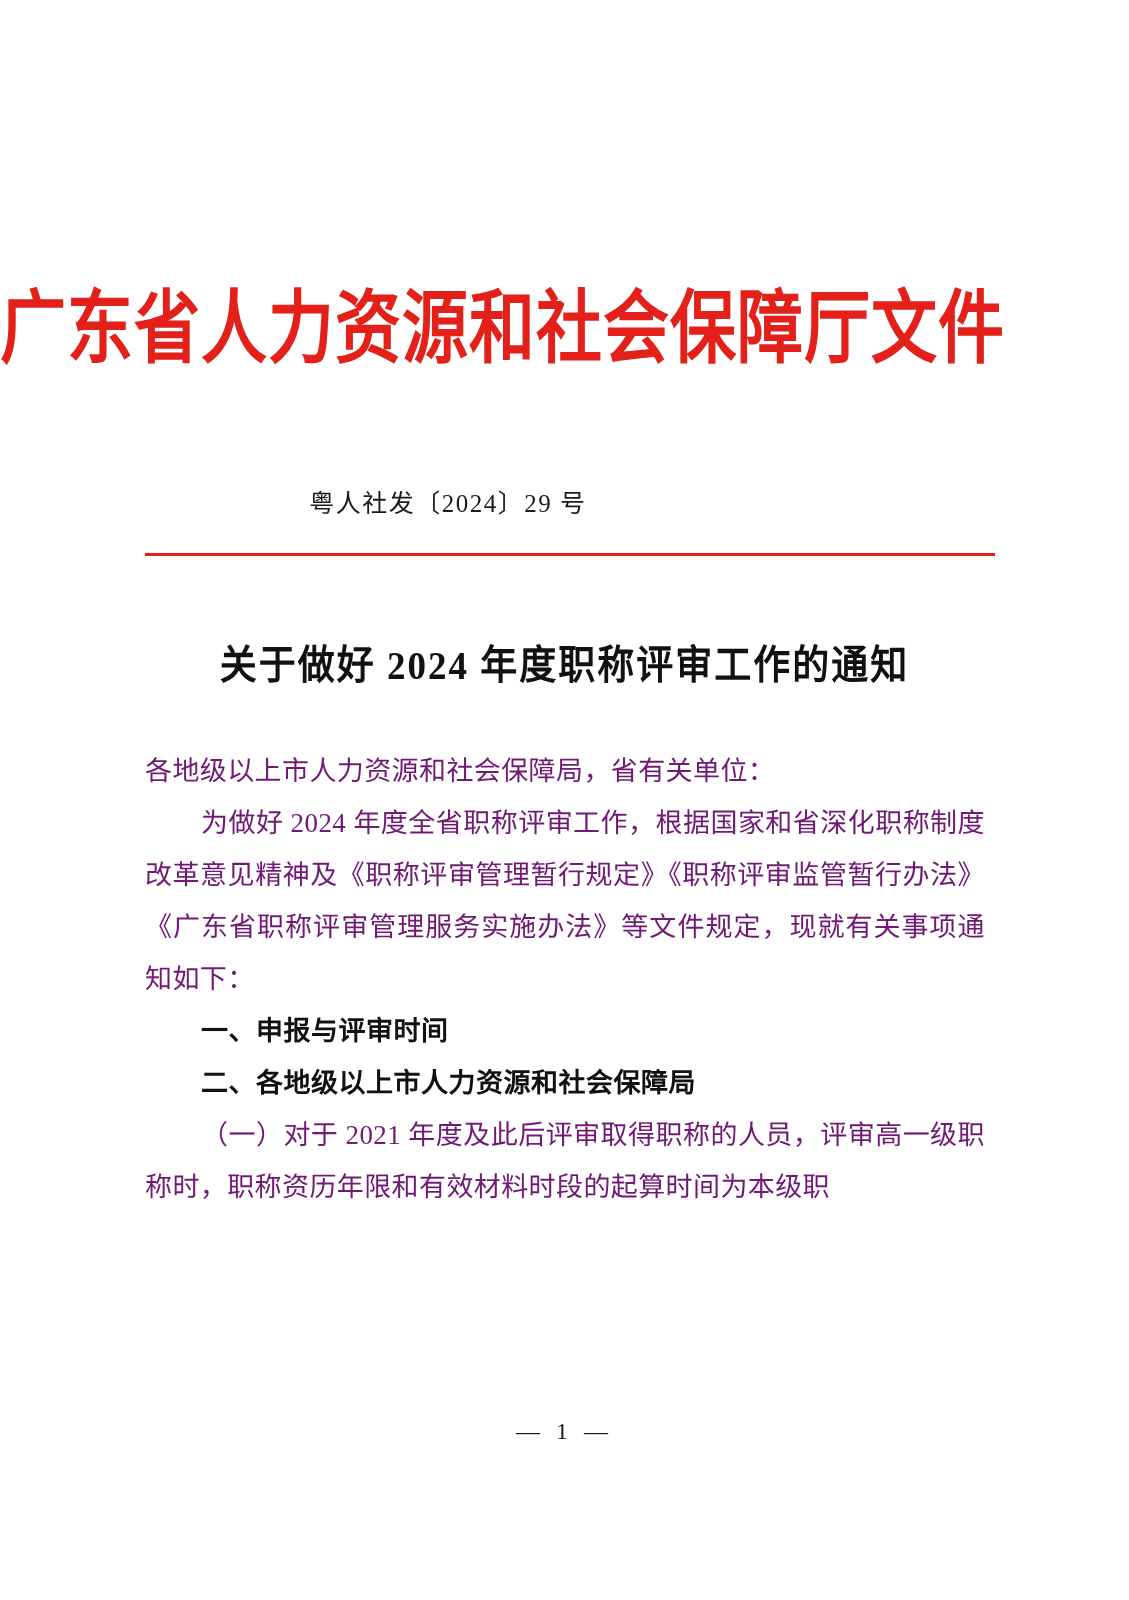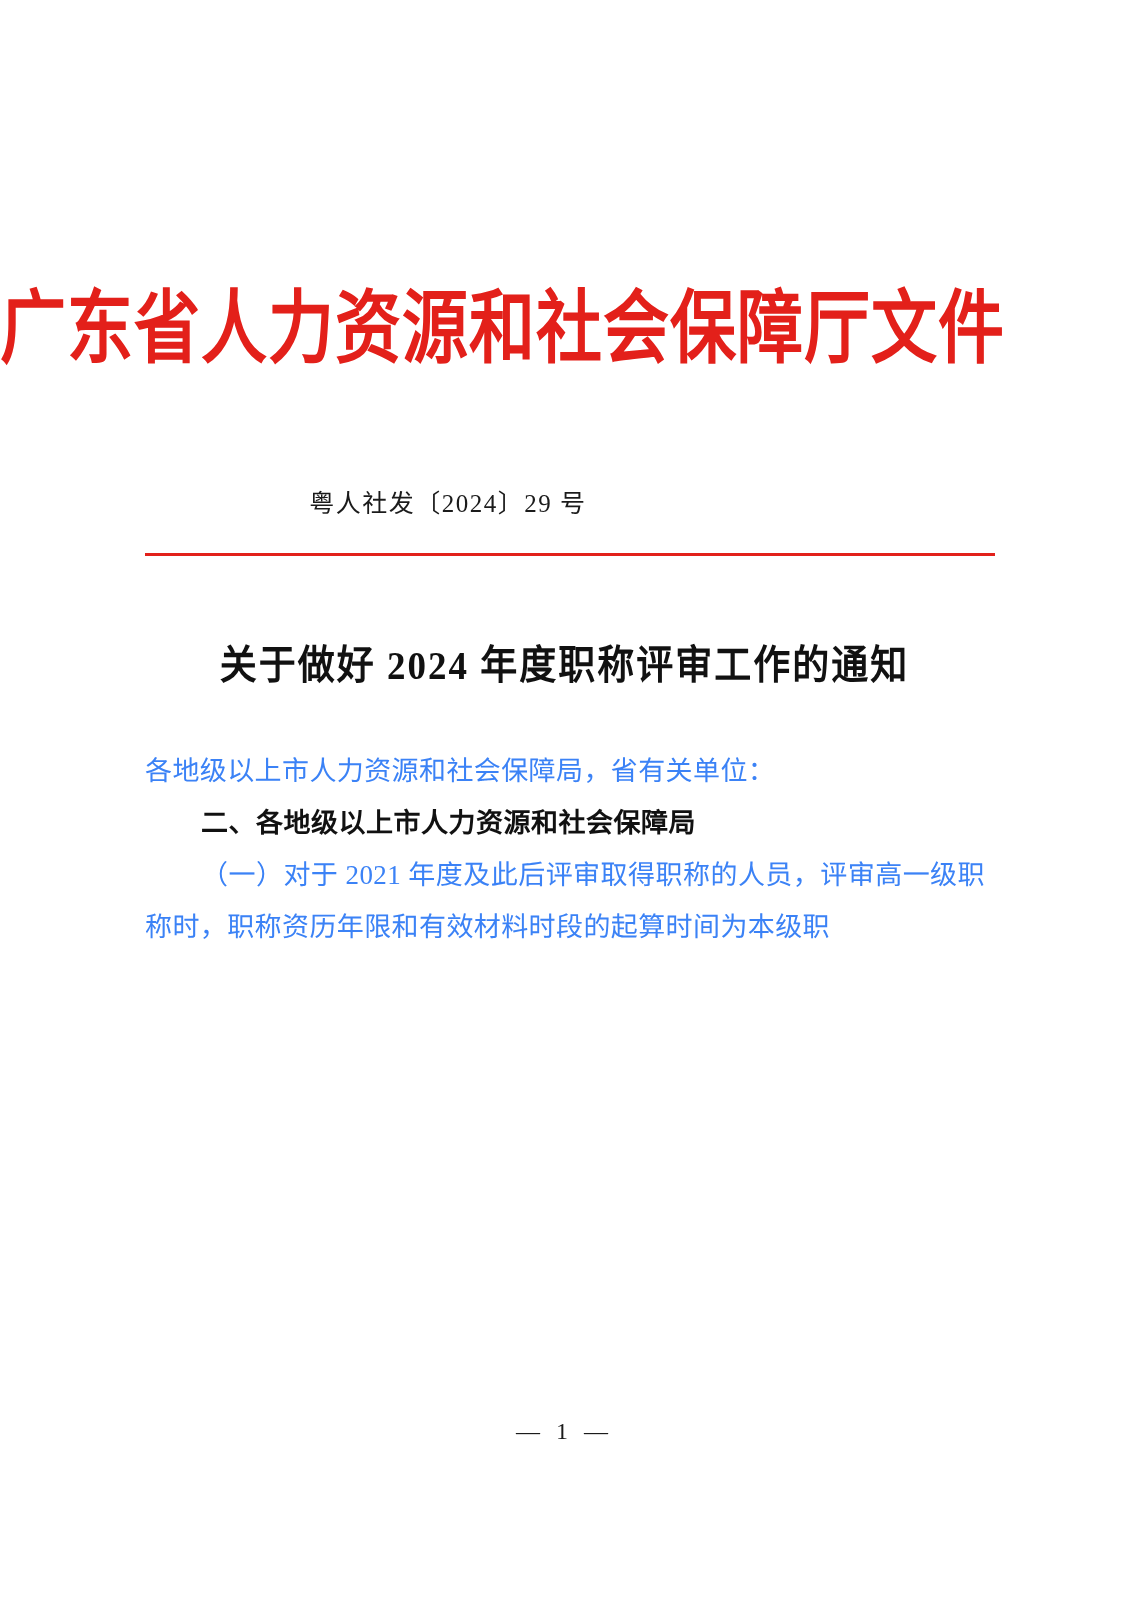--- a/index.html
+++ b/index.html
@@ -87,21 +87,21 @@
   .body-block {
     position: absolute;
     left: 145px;
     top: 745px;
     width: 840px;
   }
   .para {
     font-family: "Liberation Serif", "DejaVu Serif", serif;
     font-size: 27px;
     line-height: 52px;
-    color: #3b82f6;
+    color: #701a75;
     text-align: justify;
     text-justify: inter-ideograph;
     margin: 0;
     letter-spacing: 0.4px;
   }
   .para.indent {
     text-indent: 56px;
   }
   .heading {
     font-family: "DejaVu Sans", "Liberation Sans", sans-serif;
@@ -139,21 +139,23 @@
   <div class="doc-number">粤人社发〔2024〕29 号</div>
 
   <hr class="red-rule">
 
   <div class="doc-title">关于做好 2024 年度职称评审工作的通知</div>
 
   <div class="body-block">
 
     <p class="para">各地级以上市人力资源和社会保障局，省有关单位：</p>
 
+    <p class="para indent">为做好 2024 年度全省职称评审工作，根据国家和省深化职称制度改革意见精神及《职称评审管理暂行规定》《职称评审监管暂行办法》《广东省职称评审管理服务实施办法》等文件规定，现就有关事项通知如下：</p>
 
+    <p class="heading">一、申报与评审时间</p>
 
 
     <p class="heading">二、各地级以上市人力资源和社会保障局</p>
 
     <p class="para indent">（一）对于 2021 年度及此后评审取得职称的人员，评审高一级职称时，职称资历年限和有效材料时段的起算时间为本级职</p>
 
   </div>
 
   <div class="page-footer">— 1 —</div>
 

